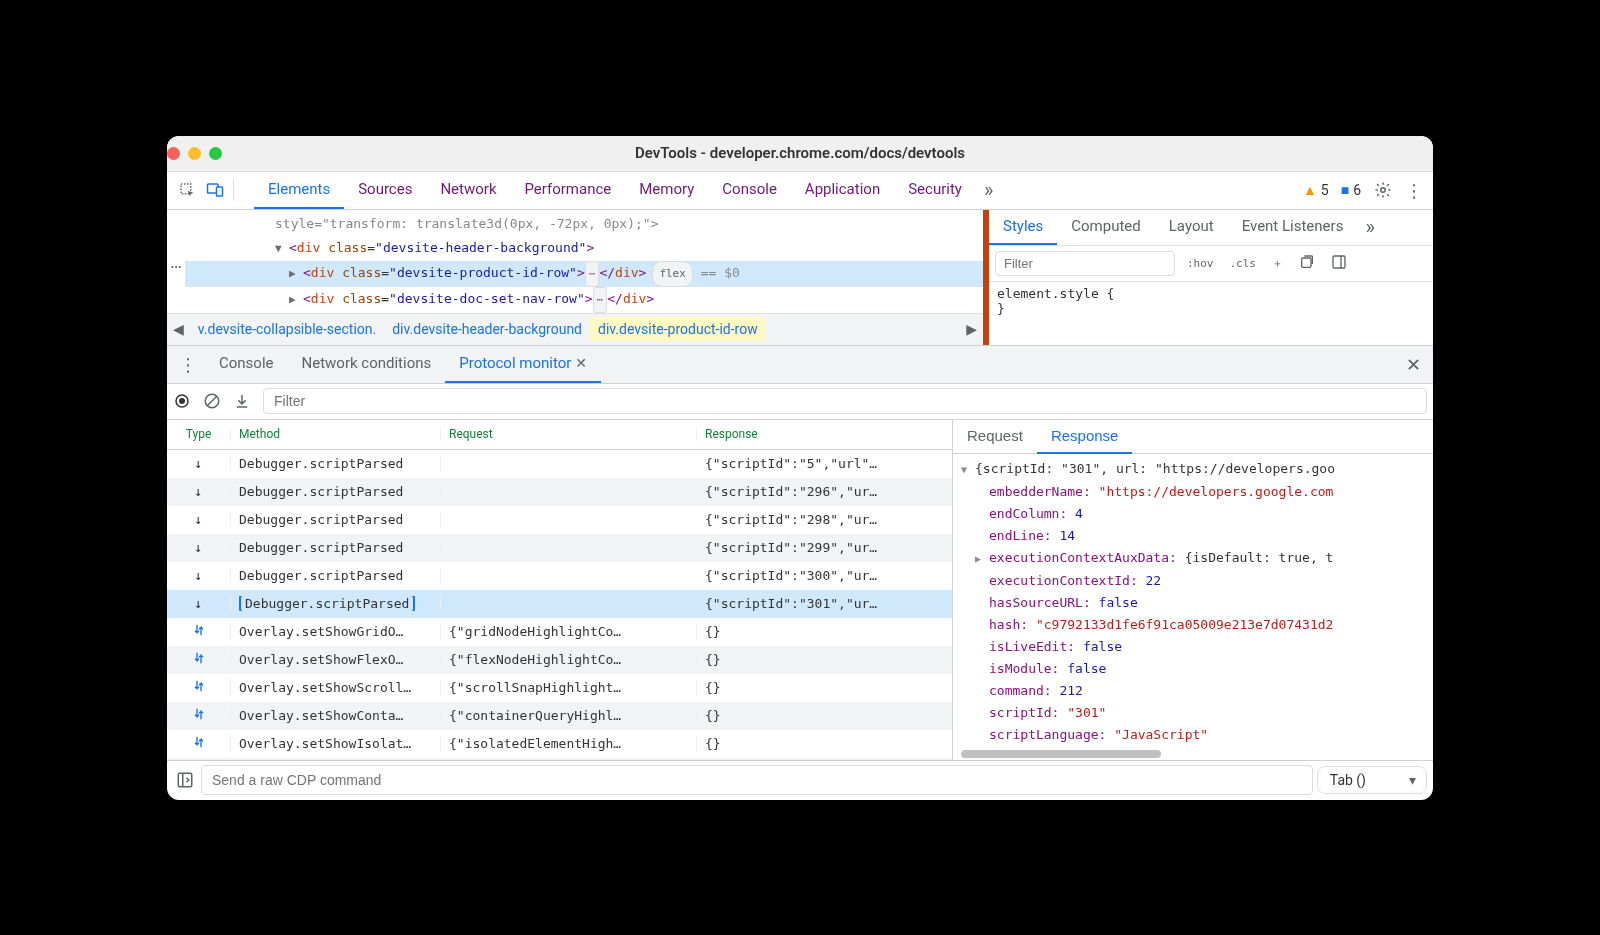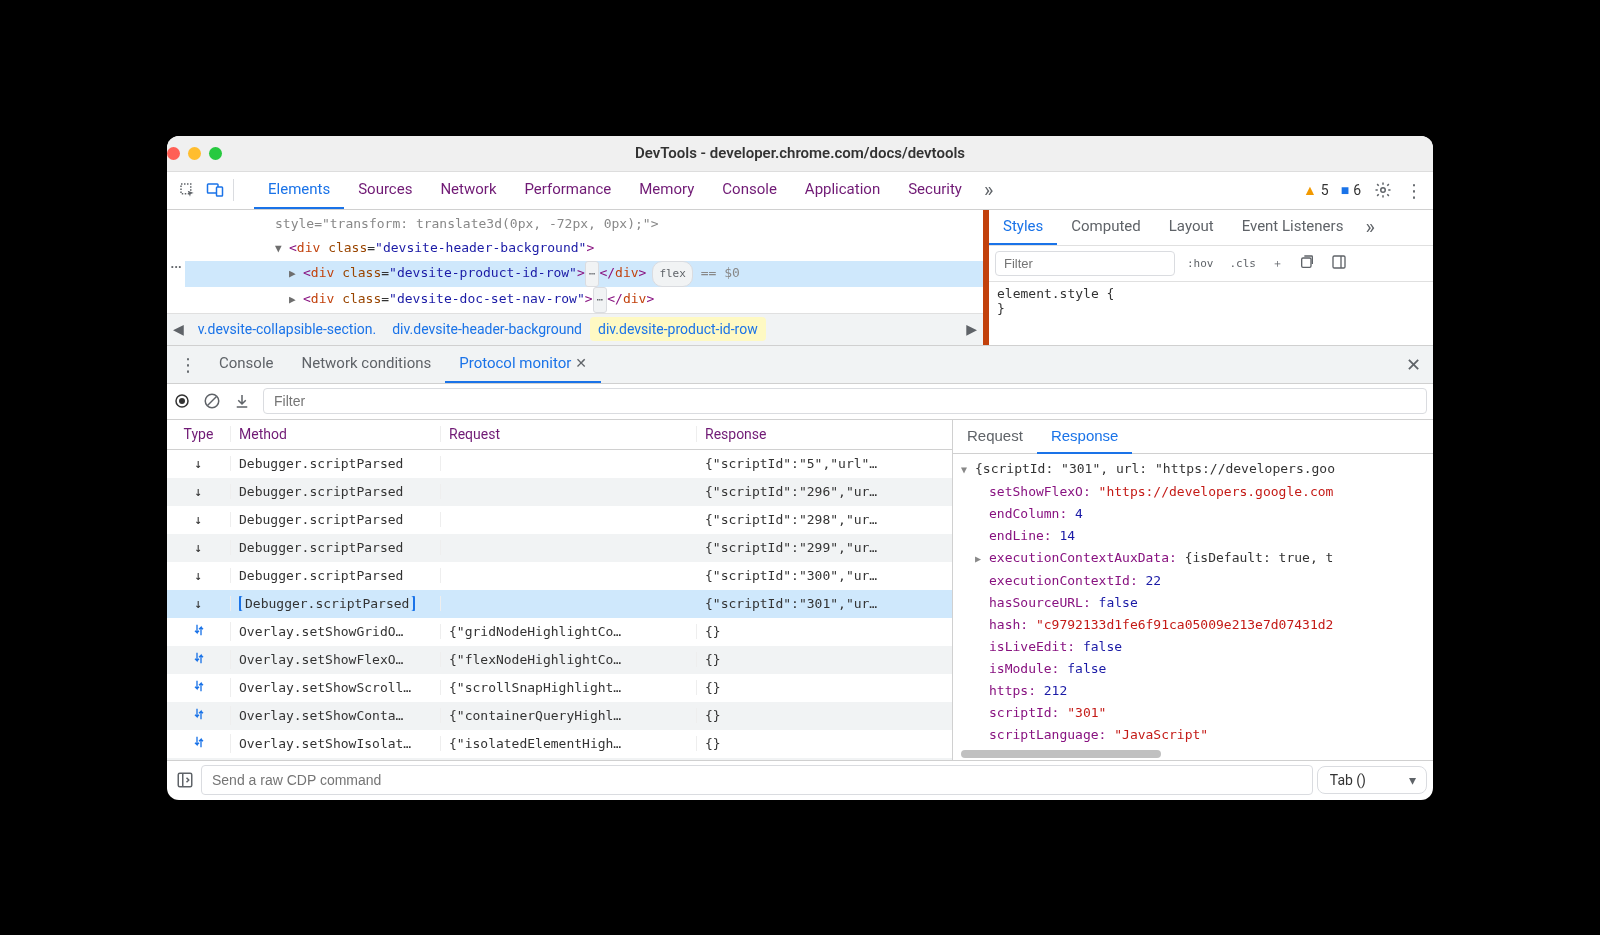--- a/index.html
+++ b/index.html
@@ -95,21 +95,21 @@
 .drawer-tabs .close-x { font-size: 14px; color: #5f6368; margin-left: 4px; cursor: pointer; }
 .drawer-tabs .spacer { flex: 1; }
 .drawer-tabs .close-drawer { color: #5f6368; font-size: 18px; padding: 0 8px; cursor: pointer; }
 
 .pm-toolbar { display: flex; align-items: center; border-bottom: 1px solid #d0d0d0; height: 36px; padding: 0 6px; gap: 12px; }
 .pm-toolbar .pm-btn { color: #5f6368; display: flex; align-items: center; width: 18px; height: 18px; cursor: pointer; }
 .pm-toolbar input { flex: 1; border: 1px solid #dadce0; border-radius: 4px; padding: 4px 10px; font-size: 14px; }
 
 .pm-body { display: flex; height: 340px; }
 .pm-table { flex: 1; border-right: 1px solid #d0d0d0; display:flex; flex-direction:column; overflow: hidden; }
-.pm-header-row { display: flex; border-bottom: 1px solid #d0d0d0; font-size: 14px; color: #701a75; height: 30px; align-items: center; justify-content: flex-end; }
+.pm-header-row { display: flex; border-bottom: 1px solid #d0d0d0; font-size: 12px; color: #15803d; height: 30px; align-items: center; justify-content: flex-end; }
 .pm-header-row > div, .pm-row > div { padding: 0 8px; border-right: 1px solid #eee; overflow: hidden; white-space: nowrap; text-overflow: ellipsis; }
 .col-type { width: 64px; text-align: center; }
 .col-method { width: 210px; }
 .col-req { flex: 1; }
 .col-res { flex: 1; border-right: none !important; }
 .pm-rows { flex:1; overflow: hidden; font-family: Menlo, monospace; font-size: 13px; }
 .pm-row { display: flex; height: 28px; align-items: center; }
 .pm-row:nth-child(odd) { background: #fff; }
 .pm-row:nth-child(even) { background: #f1f3f4; }
 .pm-row.selected { background: #cfe8fc !important; }
@@ -368,30 +368,30 @@
           <div class="pm-row"></div>
         </div>
     </div>
     <div class="pm-detail">
       <div class="pm-detail-tabs">
         <div class="tab">Request</div>
         <div class="tab active">Response</div>
       </div>
       <div class="json-tree">
         <div><span class="tr">▼</span><span class="json-punc">{scriptId: "301", url: "https://developers.goo</span></div>
-        <div style="padding-left:28px;"><span class="json-key">setShowFlexO:</span> <span class="json-str">"https://developers.google.com</span></div>
+        <div style="padding-left:28px;"><span class="json-key">embedderName:</span> <span class="json-str">"https://developers.google.com</span></div>
         <div style="padding-left:28px;"><span class="json-key">endColumn:</span> <span class="json-num">4</span></div>
         <div style="padding-left:28px;"><span class="json-key">endLine:</span> <span class="json-num">14</span></div>
         <div style="padding-left:14px;"><span class="tr">▶</span><span class="json-key">executionContextAuxData:</span> <span class="json-punc">{isDefault: true, t</span></div>
         <div style="padding-left:28px;"><span class="json-key">executionContextId:</span> <span class="json-num">22</span></div>
         <div style="padding-left:28px;"><span class="json-key">hasSourceURL:</span> <span class="json-bool">false</span></div>
         <div style="padding-left:28px;"><span class="json-key">hash:</span> <span class="json-str">"c9792133d1fe6f91ca05009e213e7d07431d2</span></div>
         <div style="padding-left:28px;"><span class="json-key">isLiveEdit:</span> <span class="json-bool">false</span></div>
         <div style="padding-left:28px;"><span class="json-key">isModule:</span> <span class="json-bool">false</span></div>
-        <div style="padding-left:28px;"><span class="json-key">https:</span> <span class="json-num">212</span></div>
+        <div style="padding-left:28px;"><span class="json-key">command:</span> <span class="json-num">212</span></div>
         <div style="padding-left:28px;"><span class="json-key">scriptId:</span> <span class="json-str">"301"</span></div>
         <div style="padding-left:28px;"><span class="json-key">scriptLanguage:</span> <span class="json-str">"JavaScript"</span></div>
       </div>
       <div class="scrollthumb"></div>
     </div>
   </div>
 
   <div class="pm-footer">
     <div class="toggle-btn">
         <svg width="18" height="18" viewBox="0 0 24 24" fill="none" stroke="#5f6368" stroke-width="2">

